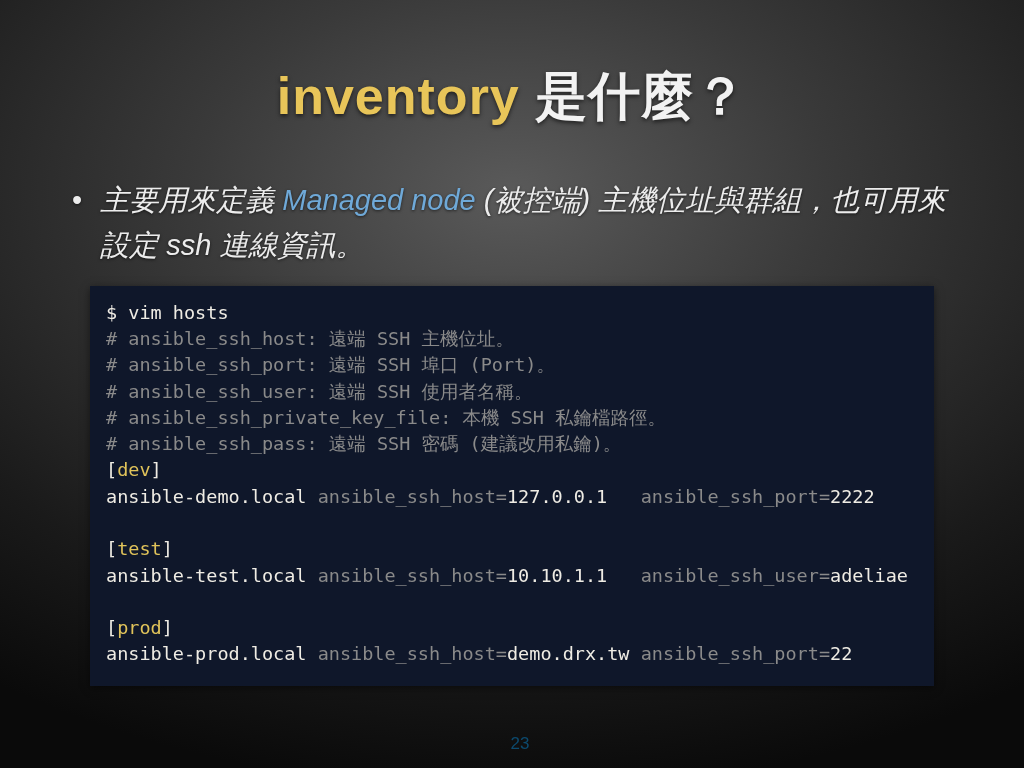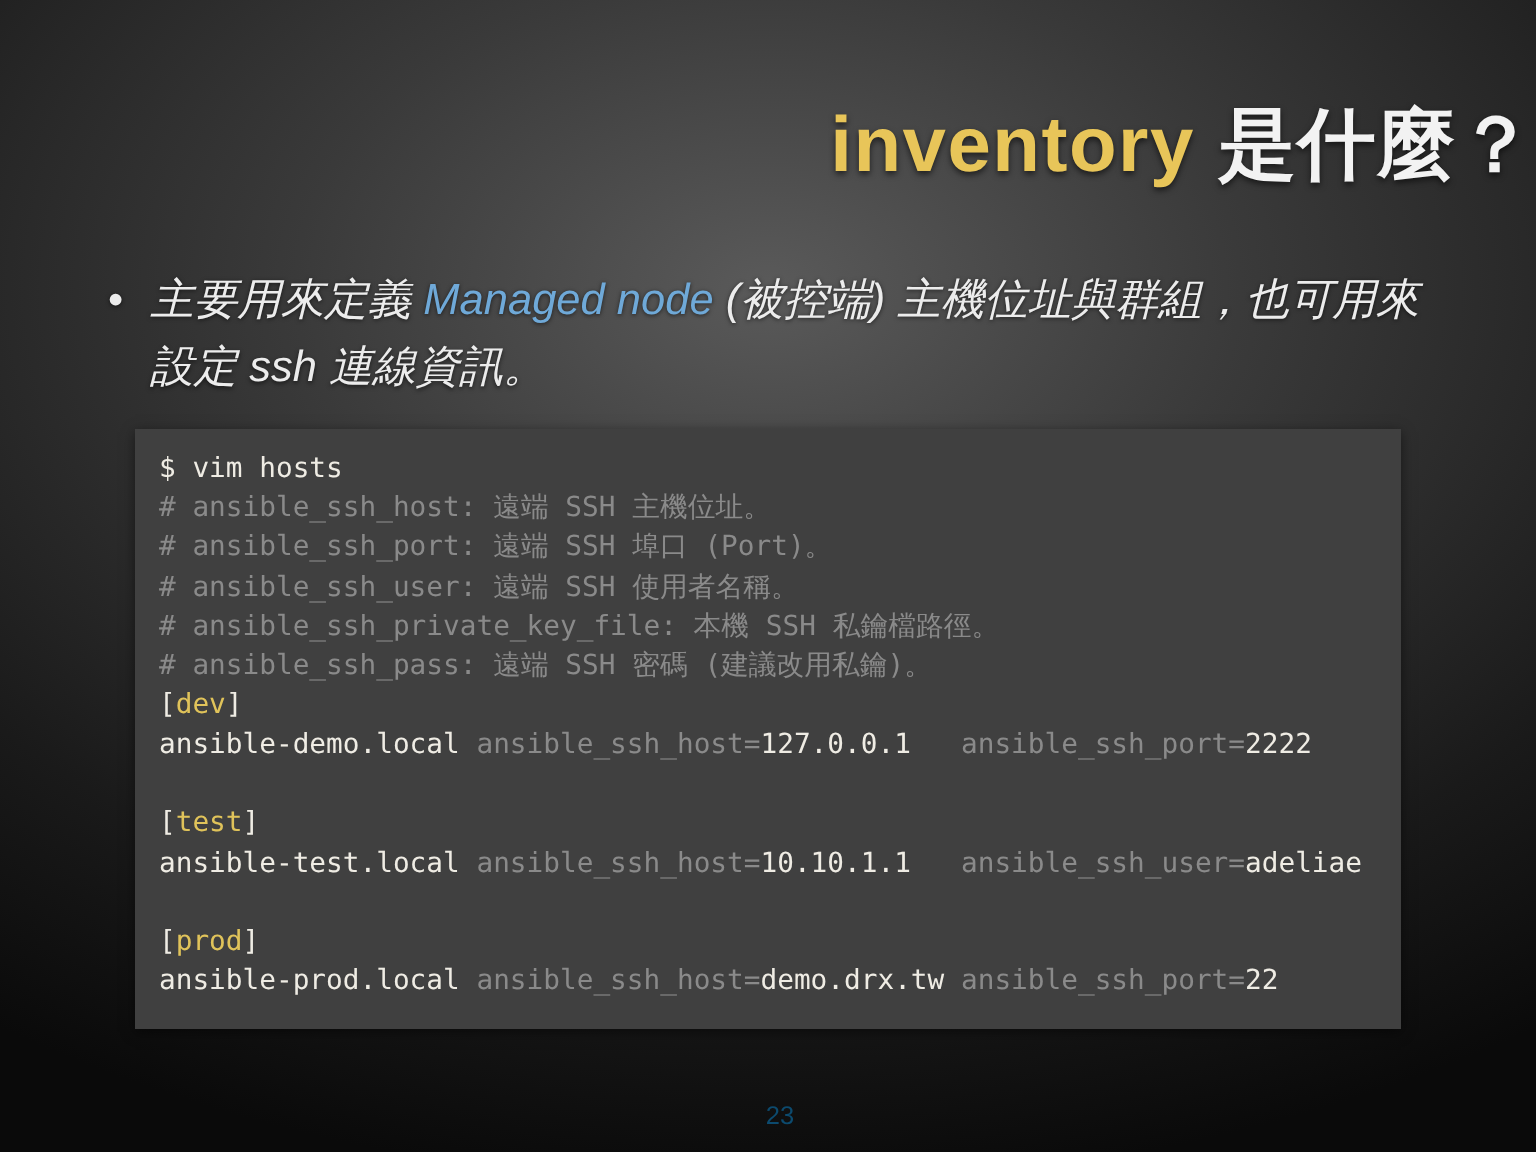--- a/index.html
+++ b/index.html
@@ -4,42 +4,42 @@
 <style>
   * { margin: 0; padding: 0; box-sizing: border-box; }
   html, body { width: 1024px; height: 768px; overflow: hidden; }
   body {
     background: radial-gradient(ellipse 900px 600px at 50% 25%, #5a5a5a 0%, #3a3a3a 35%, #1a1a1a 75%, #0a0a0a 100%);
     font-family: "Helvetica Neue", Arial, "PingFang TC", "Microsoft JhengHei", sans-serif;
     color: #f2f2f2;
     position: relative;
   }
   .title {
-    text-align: right;
+    text-align: center;
     padding-top: 62px;
     font-size: 52px;
     font-weight: 600;
     letter-spacing: 1px;
     text-shadow: 0 2px 4px rgba(0,0,0,0.6);
   }
   .title .kw { color: #e8c559; }
   .bullet {
     margin: 46px 72px 0 72px;
     font-size: 29px;
     line-height: 1.55;
     color: #ececec;
     text-shadow: 0 1px 3px rgba(0,0,0,0.6);
     display: flex;
   }
   .bullet .dot { margin-right: 18px; }
   .bullet .txt { flex: 1; font-style: italic; }
   .managed { color: #6fa9d8; }
   .codebox {
     margin: 18px 90px 0 90px;
-    background: #404040;
+    background: #0f172a;
     padding: 14px 16px 18px 16px;
     font-family: "Menlo", "Consolas", "DejaVu Sans Mono", monospace;
     font-size: 18.5px;
     line-height: 1.42;
     color: #efece4;
     box-shadow: 0 2px 8px rgba(0,0,0,0.5);
     white-space: pre;
   }
   .codebox .cmt { color: #8a8a8a; }
   .codebox .br  { color: #efece4; }

